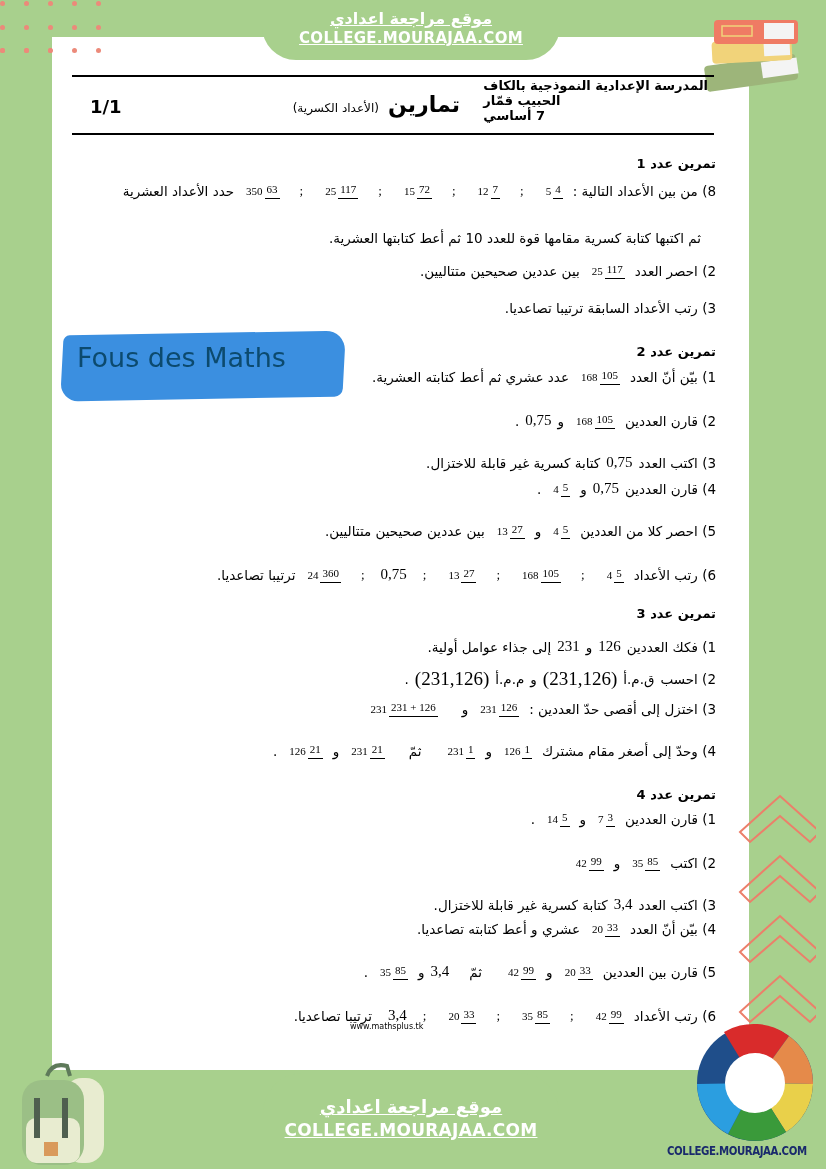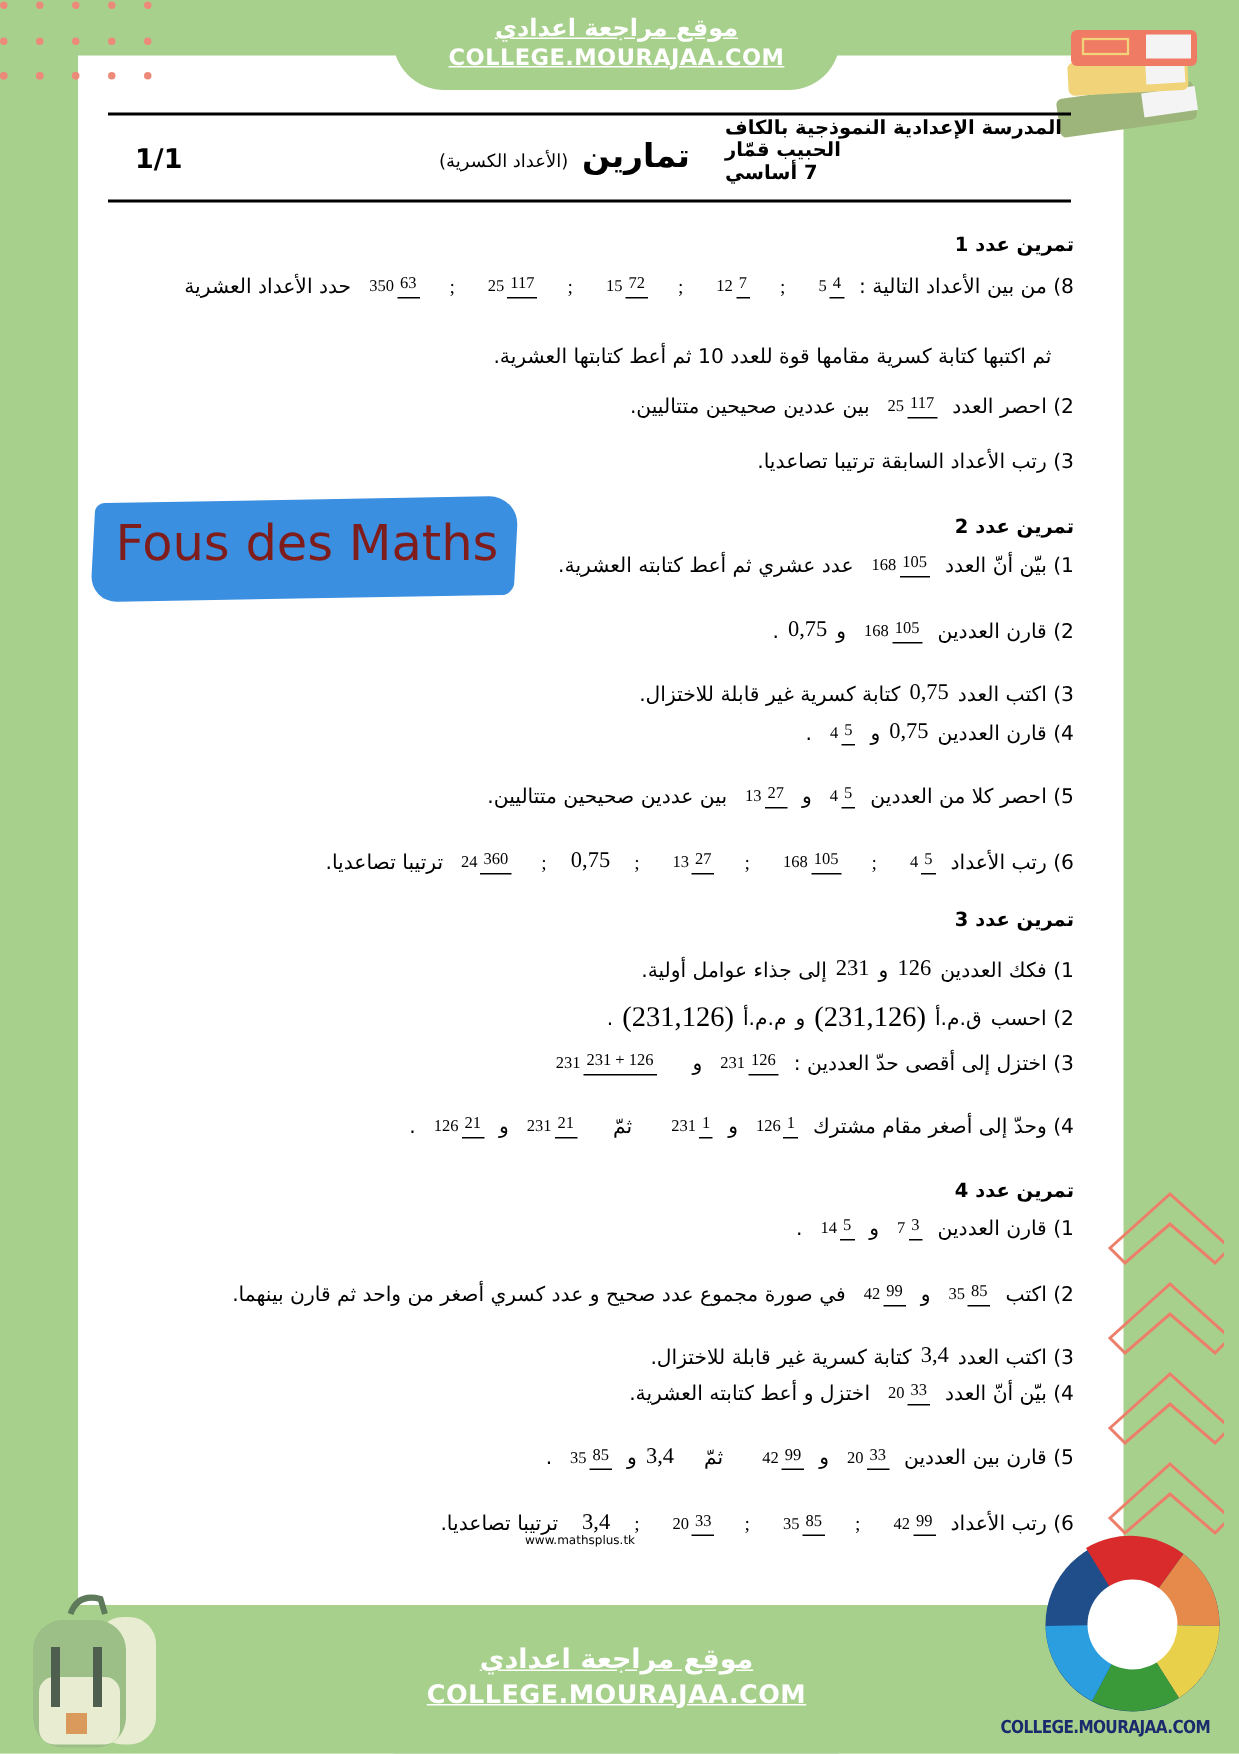--- a/index.html
+++ b/index.html
@@ -29,21 +29,21 @@
   .ex-title { position:absolute; right:110px; direction:rtl; font-size:13px; font-weight:bold; }
   .q { position:absolute; right:110px; direction:rtl; font-size:13.5px; white-space:nowrap; font-family:"DejaVu Sans", sans-serif; display:flex; align-items:center; gap:6px; }
   .frac { display:inline-flex; flex-direction:row; align-items:flex-end; font-family:"Liberation Serif", serif; font-size:11px; line-height:15px; margin:0 4px; }
   .frac .n { padding:0 2px 1px; border-bottom:1px solid #000; }
   .frac .d { padding:1px 2px 0; }
   .num { font-family:"Liberation Serif", serif; font-size:15px; direction:ltr; unicode-bidi:embed; }
   .sep { font-family:"Liberation Serif", serif; font-size:13px; margin:0 10px; }
   #footer-url { position:absolute; left:350px; top:1022px; font-size:8px; font-weight:normal; }
   
   #brush { position:absolute; left:62px; top:333px; width:282px; height:66px; background:#3b8fe0; border-radius:6px 20px 8px 18px; transform:skewX(-4deg) rotate(-1deg); }
-  #brush-text { position:absolute; left:77px; top:342px; font-size:33px; color:#7f1d1d; font-family:"DejaVu Sans", sans-serif; }
+  #brush-text { position:absolute; left:77px; top:342px; font-size:27px; color:#0c4a6e; font-family:"DejaVu Sans", sans-serif; }
   
   .chev { position:absolute; left:736px; width:80px; height:60px; }
   
   #books { position:absolute; left:700px; top:12px; width:110px; height:80px; }
   #backpack { position:absolute; left:12px; top:1058px; width:100px; height:111px; }
   #wheel { position:absolute; left:694px; top:1022px; width:122px; height:122px; }
   #wheel-label { position:absolute; left:667px; top:1144px; font-size:12px; font-weight:bold; color:#1a2a6c; font-family:"DejaVu Sans", sans-serif; letter-spacing:-0.5px; transform:scaleX(0.85); transform-origin:left; }
 </style>
 </head>
 <body>
@@ -291,34 +291,33 @@
   <span>2) اكتب</span>
   <span class="frac">
       <span class="n">85</span>
       <span class="d">35</span>
     </span>
   <span>و</span>
   <span class="frac">
       <span class="n">99</span>
       <span class="d">42</span>
     </span>
-  <span>في صورة مجموع عدد صحيح و عدد كسري أصغر من واحد ثم قارن بينهما.</span>
 </div>
 <div class="q" style="top:896px">
   <span>3) اكتب العدد</span>
   <span class="num">3,4</span>
   <span>كتابة كسرية غير قابلة للاختزال.</span>
 </div>
 <div class="q" style="top:920px">
   <span>4) بيّن أنّ العدد</span>
   <span class="frac">
       <span class="n">33</span>
       <span class="d">20</span>
     </span>
-  <span>اختزل و أعط كتابته العشرية.</span>
+  <span>عشري و أعط كتابته تصاعديا.</span>
 </div>
 <div class="q" style="top:963px">
   <span>5) قارن بين العددين</span>
   <span class="frac">
       <span class="n">33</span>
       <span class="d">20</span>
     </span>
   <span>و</span>
   <span class="frac">
       <span class="n">99</span>

